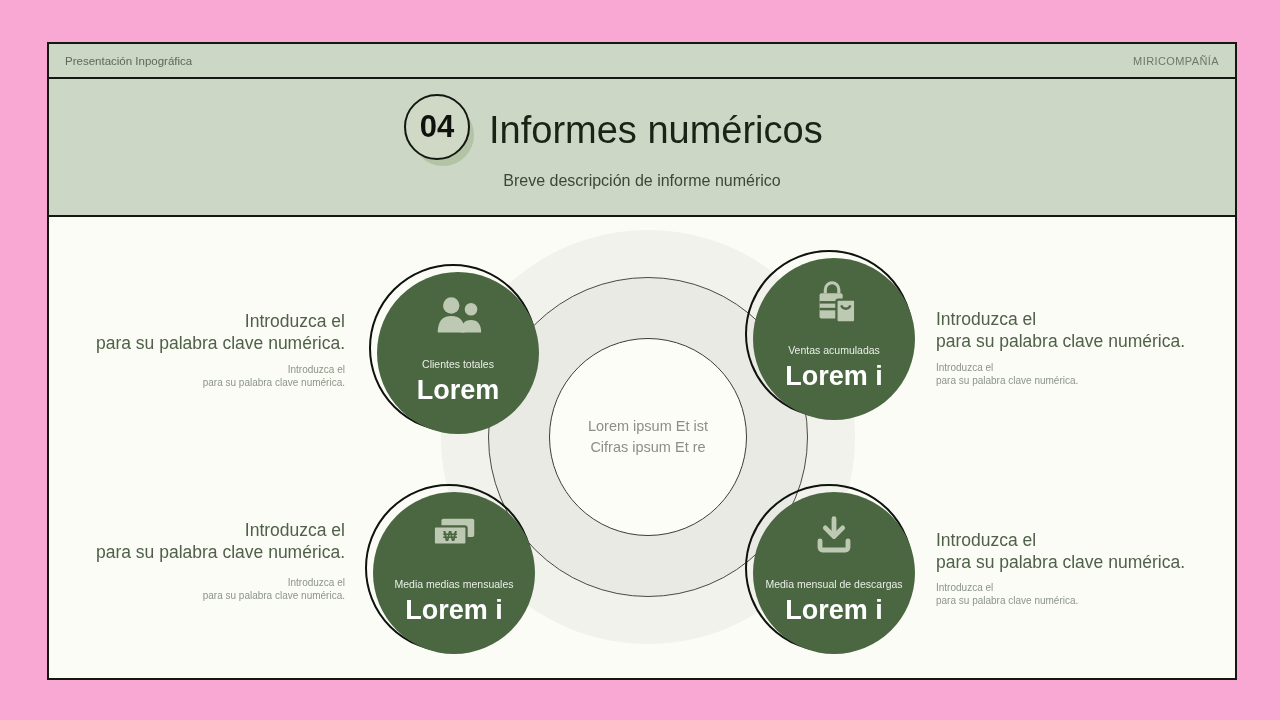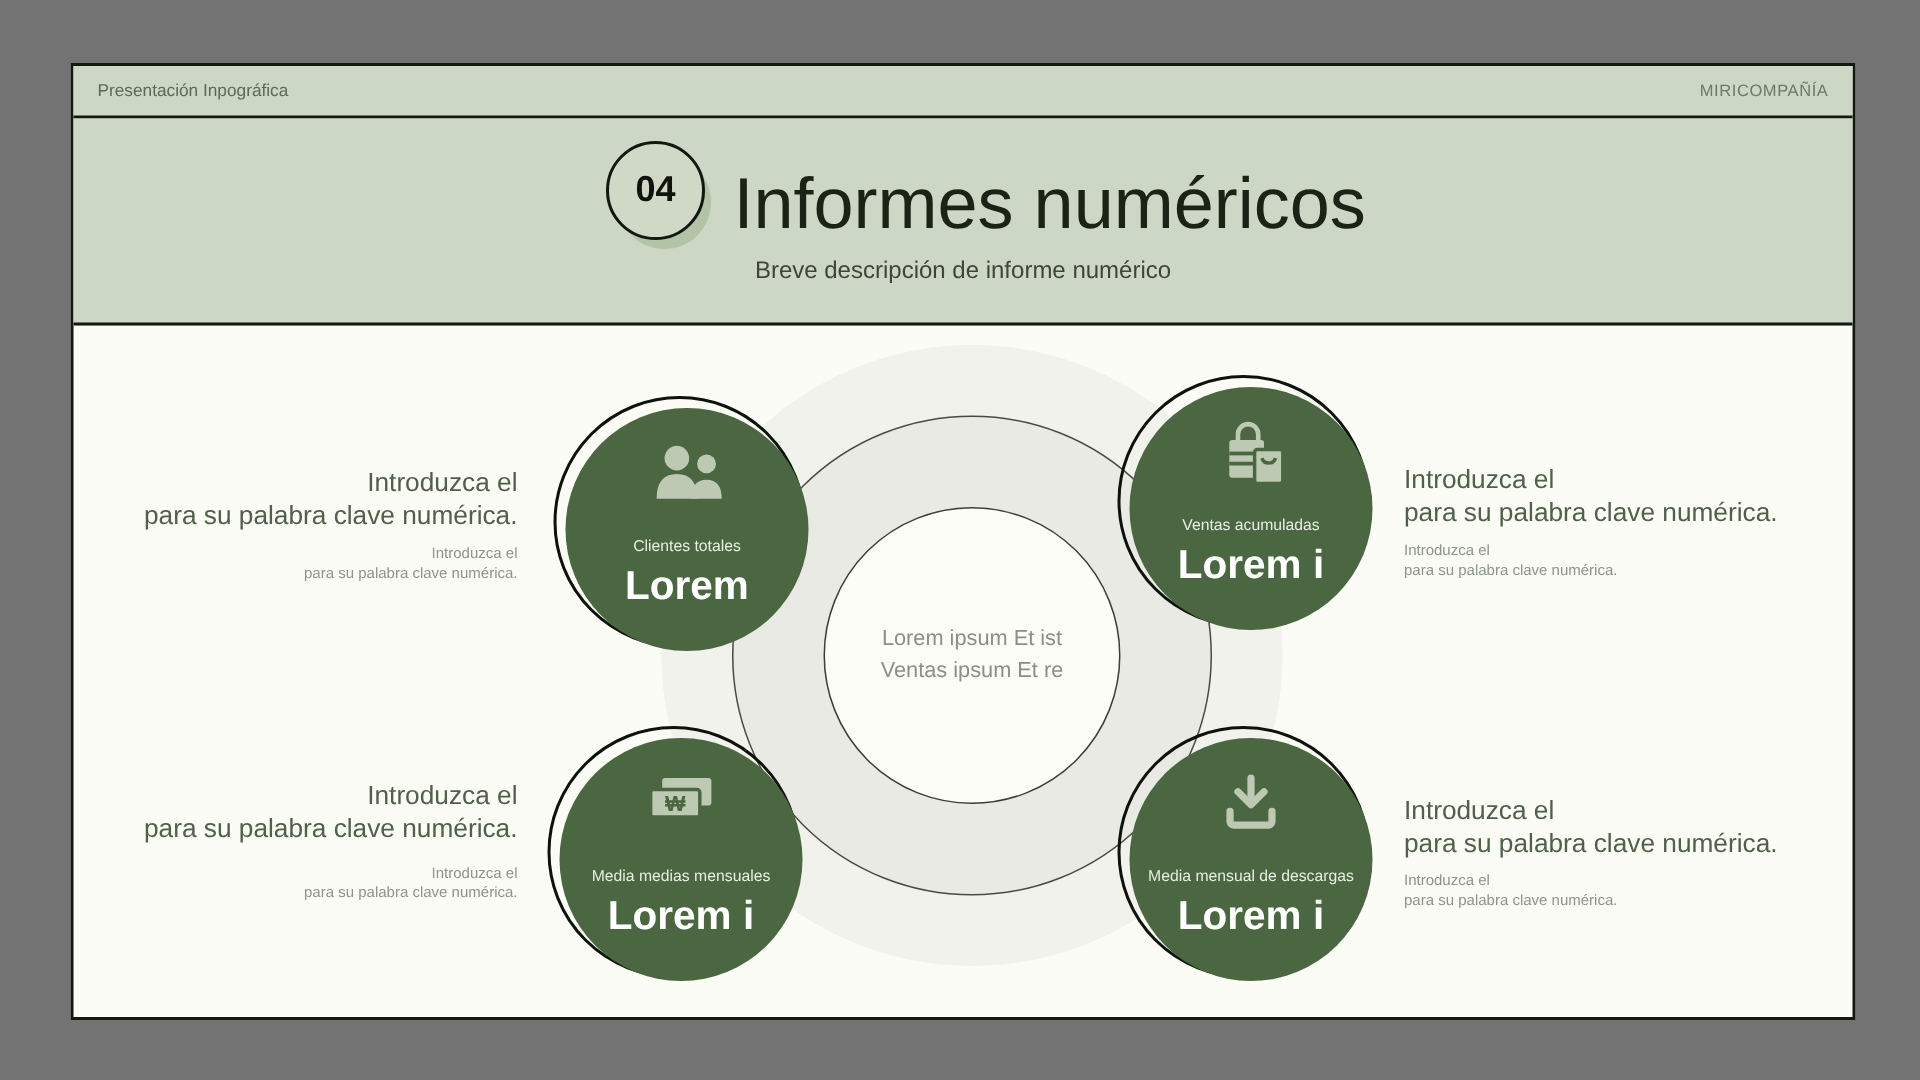--- a/index.html
+++ b/index.html
@@ -1,38 +1,38 @@
 <!DOCTYPE html>
 <html><head>
 <meta charset="utf-8">
 <style>
   html,body{margin:0;padding:0;}
-  .canvas{position:relative;width:1280px;height:720px;background:#737373;
+  .canvas{position:relative;width:1280px;height:720px;background:#f9a8d4;
           font-family:"Liberation Sans",sans-serif;overflow:hidden;}
 
   .slide{position:absolute;left:47px;top:42px;width:1190px;height:638px;
          border:2px solid #151810;background:#fbfcf5;box-sizing:border-box;}
 
   
   .topbar{height:33px;background:#ccd7c5;border-bottom:2px solid #151810;
           display:flex;align-items:center;justify-content:space-between;
           padding:0 16px;box-sizing:content-box;}
   .topbar-left{font-size:11.5px;color:#5c6a57;}
   .topbar-right{font-size:11px;color:#6b7a66;letter-spacing:.4px;}
 
   
   .header{position:relative;height:136px;background:#ccd7c5;border-bottom:2px solid #151810;}
   .badge{position:absolute;left:355px;top:15px;width:72px;height:74px;}
   .badge-shadow{position:absolute;left:8px;top:10px;width:62px;height:62px;
                 border-radius:50%;background:#b2c3a6;}
   .badge-circle{position:absolute;left:0;top:0;width:62px;height:62px;border-radius:50%;
                 border:2.5px solid #141711;background:#cfd9c6;display:flex;
                 align-items:center;justify-content:center;
-                font-size:24px;font-weight:bold;color:#10130d;}
-  .slide-title{position:absolute;left:440px;top:30px;font-size:48px;line-height:1.15;
+                font-size:31px;font-weight:bold;color:#10130d;}
+  .slide-title{position:absolute;left:440px;top:30px;font-size:38px;line-height:1.15;
                color:#1b2316;}
   .slide-subtitle{position:absolute;left:0;right:0;top:93px;text-align:center;
                   font-size:16px;color:#3f453a;}
 
   
   .content{position:absolute;left:0;right:0;top:175px;bottom:0;}
   .ring{position:absolute;border-radius:50%;box-sizing:border-box;}
   .ring-outer{left:392px;top:11px;width:414px;height:414px;background:#f1f2eb;}
   .ring-middle{left:439px;top:58px;width:320px;height:320px;background:#e9eae4;
                border:1px solid #4a4a42;}
@@ -87,21 +87,21 @@
       <div class="slide-title">Informes numéricos</div>
       <div class="slide-subtitle">Breve descripción de informe numérico</div>
     </div>
 
     <div class="content">
 
       <div class="ring ring-outer"></div>
       <div class="ring ring-middle"></div>
       <div class="ring ring-inner">
         <div class="center-line">Lorem ipsum Et ist</div>
-        <div class="center-line">Ventas ipsum Et re</div>
+        <div class="center-line">Cifras ipsum Et re</div>
       </div>
 
       <div class="stat stat-tl">
         <div class="stat-ring"></div>
         <div class="stat-fill">
           <svg width="54" height="54" viewBox="0 0 56 56">
             <g fill="#bdc9b3">
               <circle cx="21" cy="16" r="8.5"></circle>
               <path d="M7 44 q0 -17 14 -17 q14 0 14 17 z"></path>
               <circle cx="41.5" cy="20" r="6.5"></circle>

